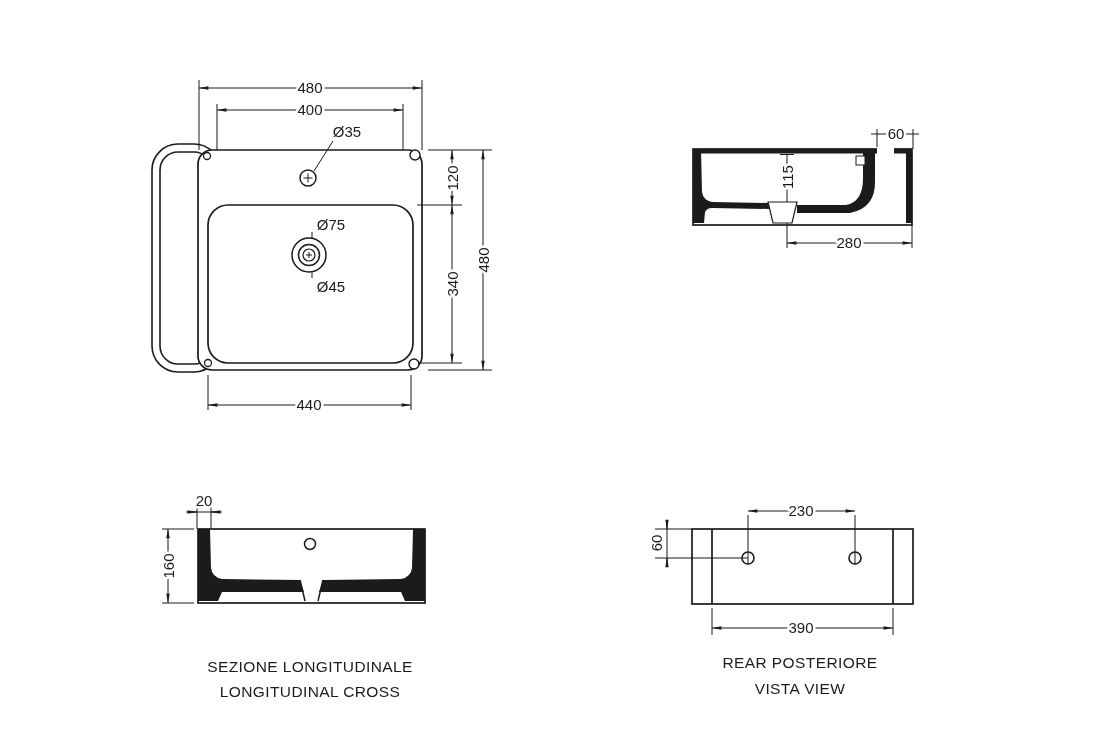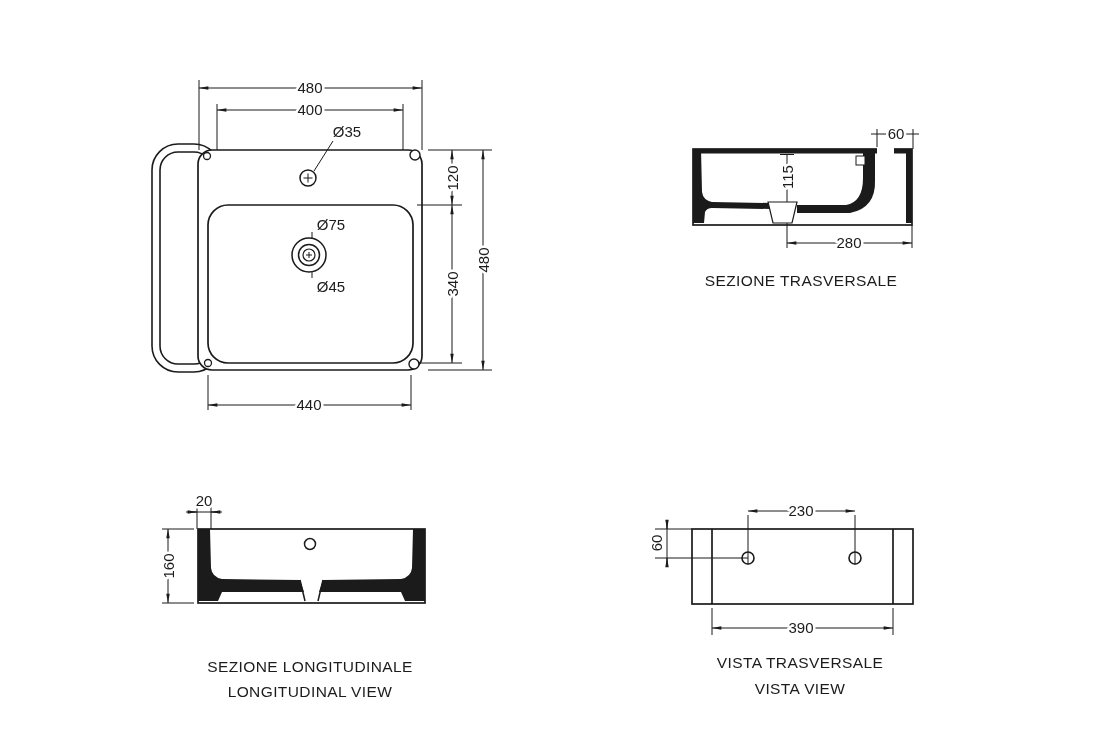--- a/index.html
+++ b/index.html
@@ -154,21 +154,20 @@
 
     <g>
       <line x1="127" y1="103" x2="127" y2="128" class="thin"></line>
       <line x1="252" y1="105" x2="252" y2="128" class="thin"></line>
       <line x1="127" y1="123" x2="252" y2="123" class="thin" marker-start="url(#arrC)" marker-end="url(#arrC)"></line>
       <text x="189" y="122" text-anchor="middle" dominant-baseline="central">280</text>
     </g>
   </svg>
 
   <div class="caption" style="left:655px;top:268px;width:292px;">
-    <div>SEZIONE TRASVERSALE</div>
   </div>
 
   <svg class="view-svg" style="left:140px;top:480px;" width="330" height="145" viewBox="0 0 330 145">
     <defs>
       <marker id="arrL" viewBox="0 0 10 10" refX="9.5" refY="5" markerWidth="11" markerHeight="11" markerUnits="userSpaceOnUse" orient="auto-start-reverse">
         <path d="M1,3.4 L9.5,5 L1,6.6 Z" fill="#1b1b1b"></path>
       </marker>
     </defs>
 
     <g>
@@ -196,21 +195,21 @@
     <g>
       <line x1="22" y1="49" x2="54" y2="49" class="thin"></line>
       <line x1="22" y1="123" x2="54" y2="123" class="thin"></line>
       <line x1="28" y1="49" x2="28" y2="123" class="thin" marker-start="url(#arrL)" marker-end="url(#arrL)"></line>
       <text x="28" y="86" transform="rotate(-90 28 86)" text-anchor="middle" dominant-baseline="central">160</text>
     </g>
   </svg>
 
   <div class="caption" style="left:140px;top:654px;width:340px;line-height:25px;text-align:center;">
     <div>SEZIONE LONGITUDINALE</div>
-    <div>LONGITUDINAL VIEW</div>
+    <div>LONGITUDINAL CROSS</div>
   </div>
 
   <svg class="view-svg" style="left:640px;top:490px;" width="320" height="160" viewBox="0 0 320 160">
     <defs>
       <marker id="arrR" viewBox="0 0 10 10" refX="9.5" refY="5" markerWidth="11" markerHeight="11" markerUnits="userSpaceOnUse" orient="auto-start-reverse">
         <path d="M1,3.4 L9.5,5 L1,6.6 Z" fill="#1b1b1b"></path>
       </marker>
     </defs>
 
     <g>
@@ -241,17 +240,17 @@
 
     <g>
       <line x1="72" y1="118" x2="72" y2="145" class="thin"></line>
       <line x1="253" y1="118" x2="253" y2="145" class="thin"></line>
       <line x1="72" y1="138" x2="253" y2="138" class="thin" marker-start="url(#arrR)" marker-end="url(#arrR)"></line>
       <text x="161" y="137" text-anchor="middle" dominant-baseline="central">390</text>
     </g>
   </svg>
 
   <div class="caption" style="left:650px;top:650px;width:300px;">
-    <div>VISTA TRASVERSALE</div>
+    <div>REAR POSTERIORE</div>
     <div>VISTA VIEW</div>
   </div>
 
 </div>
 
 </body></html>

